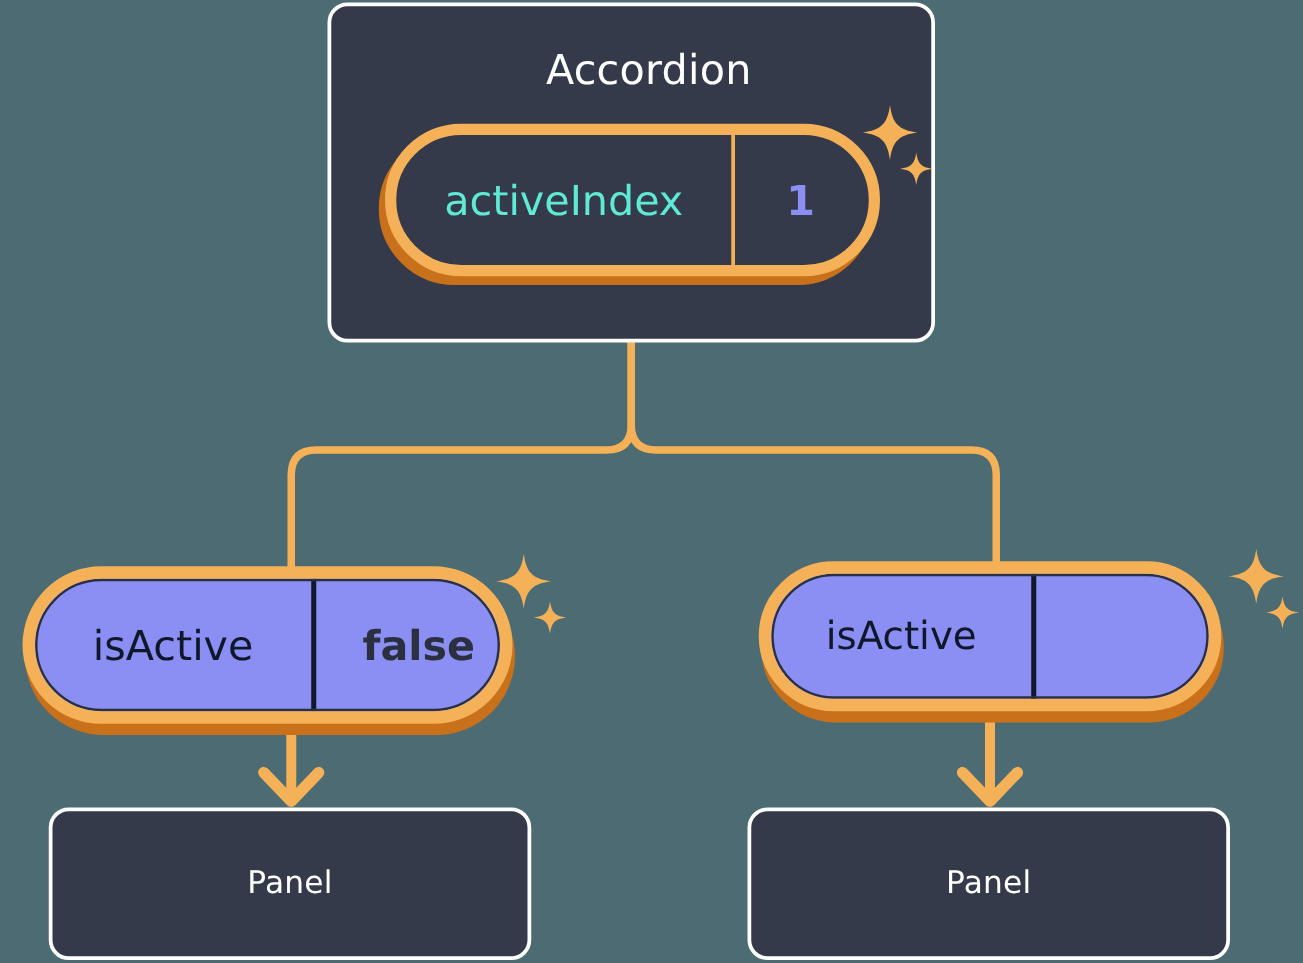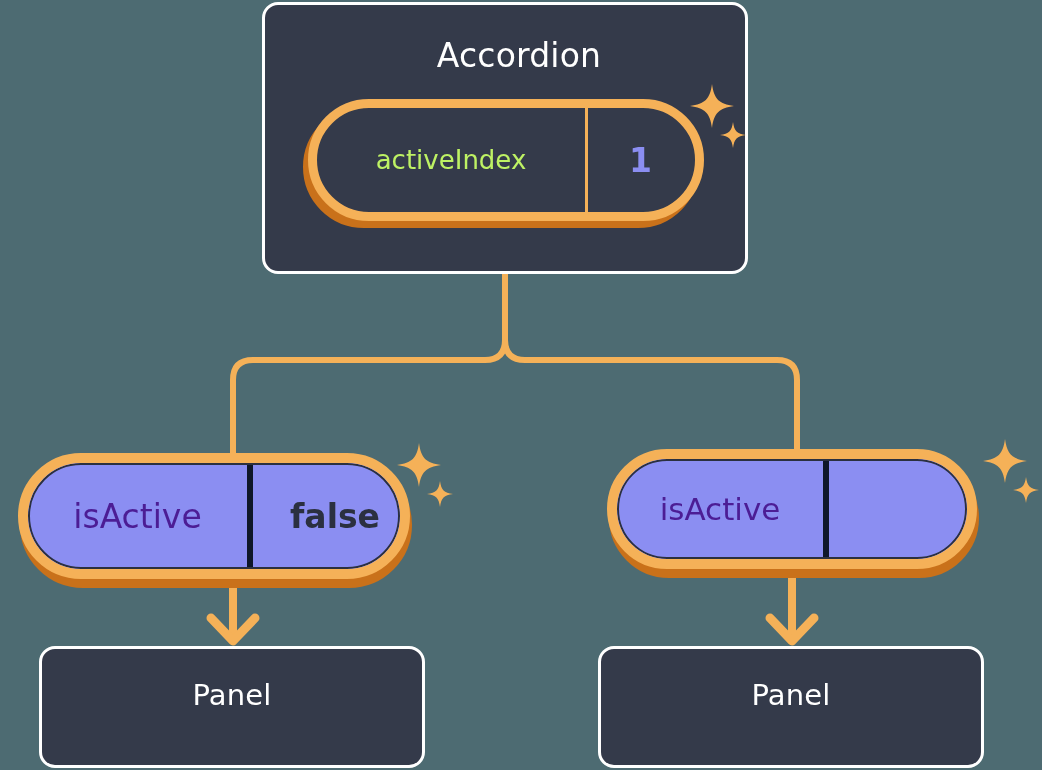--- a/index.html
+++ b/index.html
@@ -70,22 +70,22 @@
     height: 122px;
   }
   #node-panel-right {
     left: 598px;
     top: 646px;
     width: 386px;
     height: 122px;
   }
   #node-panel-left .card-title,
   #node-panel-right .card-title {
-    top: 29px;
-    font-size: 29px;
+    top: 42px;
+    font-size: 25px;
   }
 
   
   .pill-wrap {
     position: absolute;
     z-index: 4;
   }
   .pill {
     position: relative;
     box-sizing: border-box;
@@ -133,22 +133,22 @@
   }
   #pill-active-index .pill-shadow {
     left: -5px;
     top: 7px;
     width: 396px;
     height: 122px;
     border-width: 9px;
   }
   #pill-active-index .pill-key {
     width: 271px;
-    color: #bef264;
-    font-size: 26px;
+    color: #5eead4;
+    font-size: 33px;
     border-right: 3px solid #f5b158;
   }
   #pill-active-index .pill-val {
     width: 105px;
     color: #8b8ef2;
     font-size: 33px;
   }
 
   
   .pill-purple .pill {
@@ -156,22 +156,22 @@
     background: #8b8ef2;
   }
   .pill-purple .pill-inner-edge {
     position: absolute;
     inset: 0;
     border-radius: 999px;
     border: 2px solid #2b3040;
     pointer-events: none;
   }
   .pill-purple .pill-key {
-    color: #4c1d95;
-    border-right: 6px solid #0f172a;
+    color: #0f172a;
+    border-right: 4px solid #0f172a;
   }
   .pill-purple .pill-val {
     color: #2b3040;
   }
 
   #pill-isactive-false {
     left: 18px;
     top: 453px;
   }
   #pill-isactive-false .pill {

